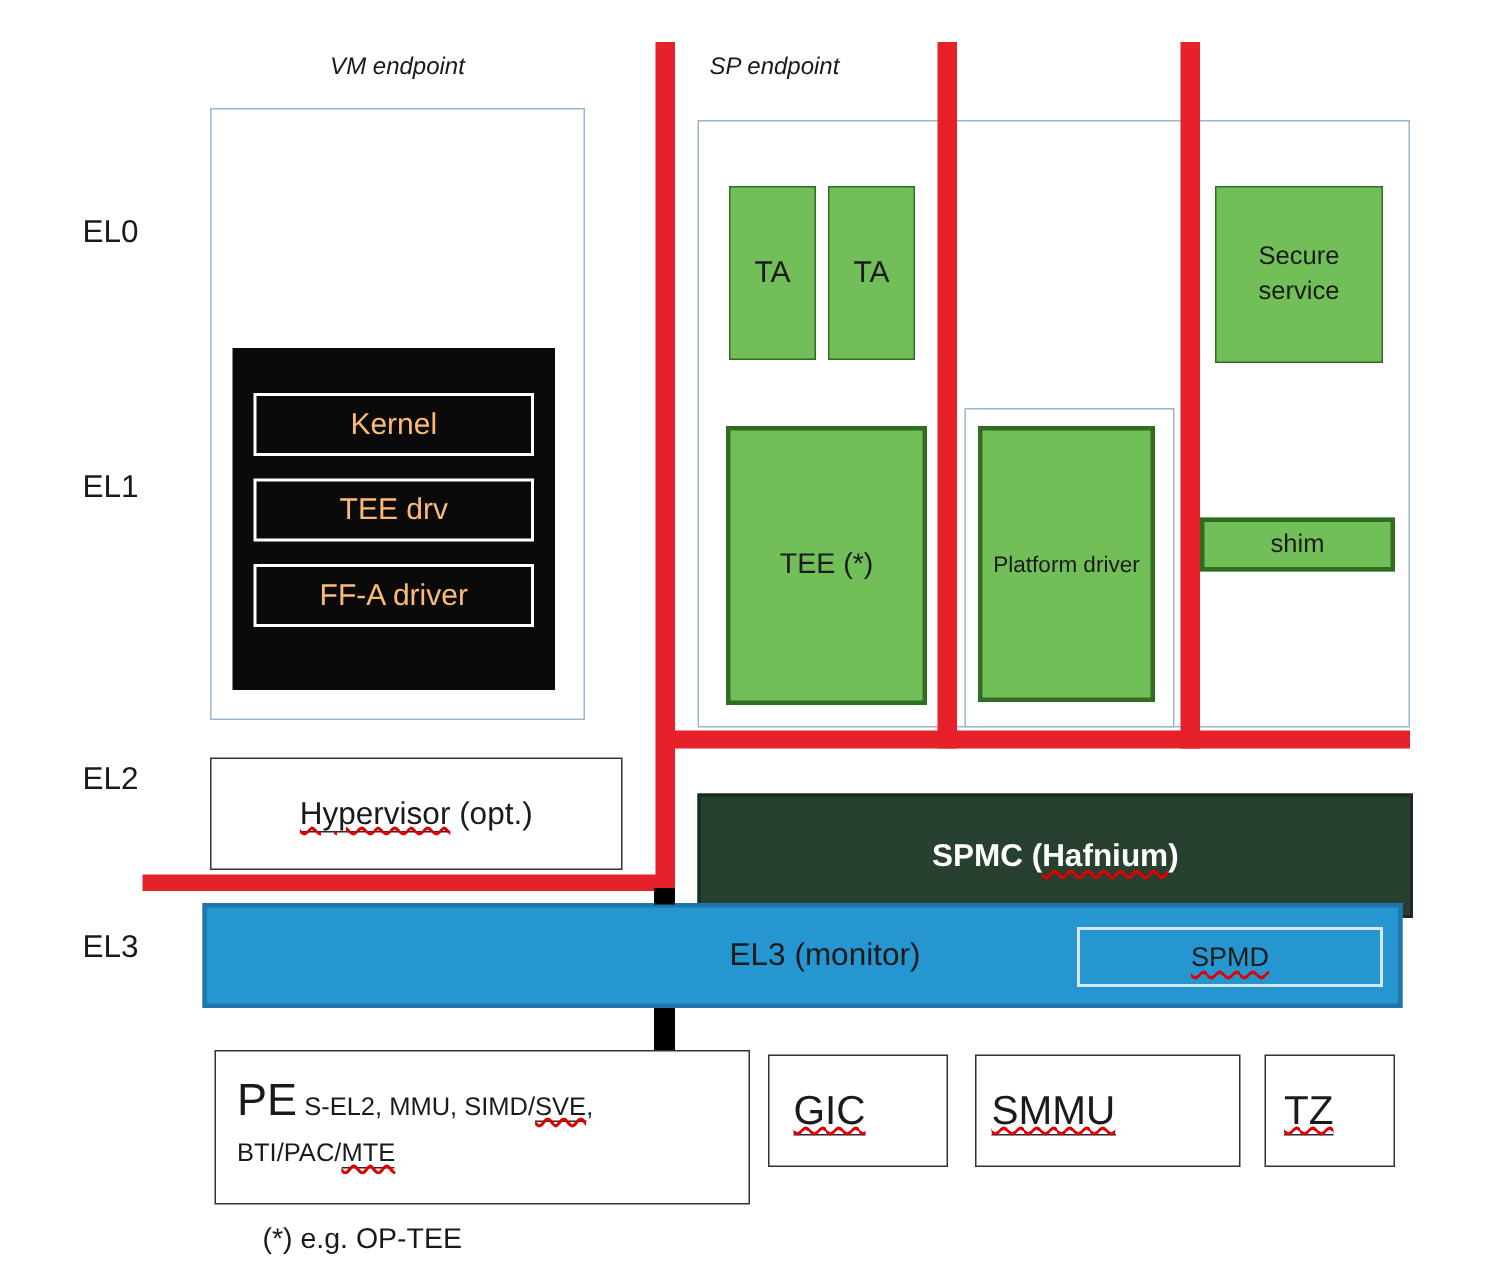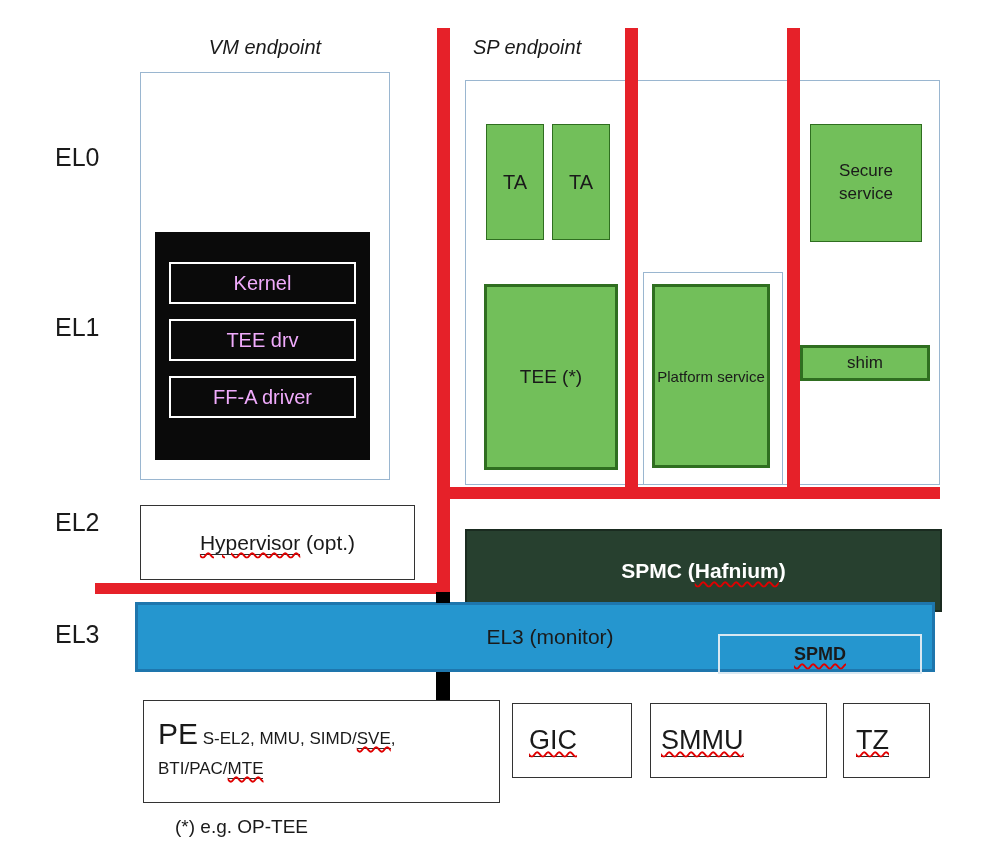--- a/index.html
+++ b/index.html
@@ -1,39 +1,39 @@
 <!DOCTYPE html>
 <html style="--green-fill: #72bf5a; --green-border: #2f6e20; --red-line: #e62129; --blue-fill: #2596cf; --blue-border: #1e76ad; --spmc-fill: #27402f; --gray-fill: #b2b2b2; --container-border: #9ab6d0; --squiggle: #e00000;"><head>
 <meta charset="utf-8">
 <style>
   html,body{margin:0;padding:0;background:#ffffff;}
   body{font-family:"Liberation Sans", sans-serif;color:#1a1a1a;}
   .canvas{position:relative;width:997px;height:858px;background:#fff;overflow:hidden;}
   .abs{position:absolute;box-sizing:border-box;}
   .flexc{display:flex;align-items:center;justify-content:center;text-align:center;}
 
-  .el-label{font-size:25px;}
+  .el-label{font-size:21px;}
   #lbl-el0{left:55px;top:143px;}
   #lbl-el1{left:55px;top:313px;}
   #lbl-el2{left:55px;top:508px;}
   #lbl-el3{left:55px;top:620px;}
 
-  .endpoint-title{font-style:italic;font-size:20px;}
+  .endpoint-title{font-style:italic;font-size:16px;}
   #title-vm{left:140px;top:36px;width:250px;text-align:center;}
   #title-sp{left:473px;top:36px;}
 
   .container-box{border:1px solid var(--container-border,#9ab6d0);background:#fff;}
   #vm-container{left:140px;top:72px;width:250px;height:408px;}
   #sp-container{left:465px;top:80px;width:475px;height:405px;}
   #platform-container{left:643px;top:272px;width:140px;height:213px;}
 
   #client-app{left:158px;top:97px;width:170px;height:116px;background:var(--gray-fill,#b2b2b2);border:1px solid #858585;font-size:21px;}
 
   #kstack{left:155px;top:232px;width:215px;height:228px;background:#0a0a0a;display:flex;flex-direction:column;align-items:center;padding-top:30px;gap:15px;}
-  .kitem{width:187px;height:42px;border:2px solid #ffffff;color:#f0abfc;background:#0a0a0a;font-size:20px;display:flex;align-items:center;justify-content:center;box-sizing:border-box;}
+  .kitem{width:187px;height:42px;border:2px solid #ffffff;color:#fdba74;background:#0a0a0a;font-size:20px;display:flex;align-items:center;justify-content:center;box-sizing:border-box;}
 
   .green-box{background:var(--green-fill,#72bf5a);border:1px solid var(--green-border,#2f6e20);}
   .green-thick{background:var(--green-fill,#72bf5a);border:3px solid var(--green-border,#2f6e20);}
   #ta1{left:486px;top:124px;width:58px;height:116px;font-size:20px;}
   #ta2{left:552px;top:124px;width:58px;height:116px;font-size:20px;}
   #secure-service{left:810px;top:124px;width:112px;height:118px;font-size:17px;line-height:1.35;}
   #tee{left:484px;top:284px;width:134px;height:186px;font-size:19px;}
   #platform-driver{left:652px;top:284px;width:118px;height:184px;font-size:15px;line-height:1.4;}
   #shim{left:800px;top:345px;width:130px;height:36px;font-size:17px;}
 
@@ -41,21 +41,21 @@
   #vline-a{left:437px;top:28px;width:13px;height:566px;}
   #vline-b{left:625px;top:28px;width:13px;height:471px;}
   #vline-c{left:787px;top:28px;width:13px;height:471px;}
   #hline-right{left:443px;top:487px;width:497px;height:12px;}
   #hline-left{left:95px;top:583px;width:349px;height:11px;}
 
   #hypervisor{left:140px;top:505px;width:275px;height:75px;background:#fff;border:1px solid #333;font-size:21px;}
   #spmc{left:465px;top:505px;width:477px;height:83px;background:var(--spmc-fill,#27402f);border:2px solid #1a2b20;color:#ffffff;font-weight:bold;font-size:21px;margin-top:24px;}
 
   #el3-box{left:135px;top:602px;width:800px;height:70px;background:var(--blue-fill,#2596cf);border:3px solid var(--blue-border,#1e76ad);font-size:21px;padding-left:30px;}
-  #spmd{left:580px;top:13px;width:204px;height:40px;border:2px solid #d8e8f2;font-size:18px;font-weight:bold;margin-top:16px;}
+  #spmd{left:580px;top:13px;width:204px;height:40px;border:2px solid #d8e8f2;font-size:18px;font-weight:normal;}
 
   .black-sq{background:#000;}
   #sq1{left:436px;top:592px;width:14px;height:11px;}
   #sq2{left:436px;top:672px;width:14px;height:28px;}
 
   .hw-box{background:#fff;border:1px solid #333;}
   #pe{left:143px;top:700px;width:357px;height:103px;padding:10px 14px;line-height:1.5;}
   .pe-big{font-size:30px;}
   .pe-small{font-size:17px;}
   #gic{left:512px;top:703px;width:120px;height:75px;display:flex;align-items:center;padding-left:16px;font-size:27px;}
@@ -87,21 +87,21 @@
   <div class="abs" id="kstack">
     <div class="kitem">Kernel</div>
     <div class="kitem">TEE drv</div>
     <div class="kitem">FF-A driver</div>
   </div>
 
   <div class="abs flexc green-box" id="ta1">TA</div>
   <div class="abs flexc green-box" id="ta2">TA</div>
   <div class="abs flexc green-box" id="secure-service">Secure service</div>
   <div class="abs flexc green-thick" id="tee">TEE (*)</div>
-  <div class="abs flexc green-thick" id="platform-driver">Platform service</div>
+  <div class="abs flexc green-thick" id="platform-driver">Platform driver</div>
   <div class="abs flexc green-thick" id="shim">shim</div>
 
   <div class="abs red" id="vline-a"></div>
   <div class="abs red" id="vline-b"></div>
   <div class="abs red" id="vline-c"></div>
   <div class="abs red" id="hline-right"></div>
   <div class="abs red" id="hline-left"></div>
 
   <div class="abs flexc" id="hypervisor">
     <span><span class="u-spell">Hypervisor</span><span> (opt.)</span></span>

